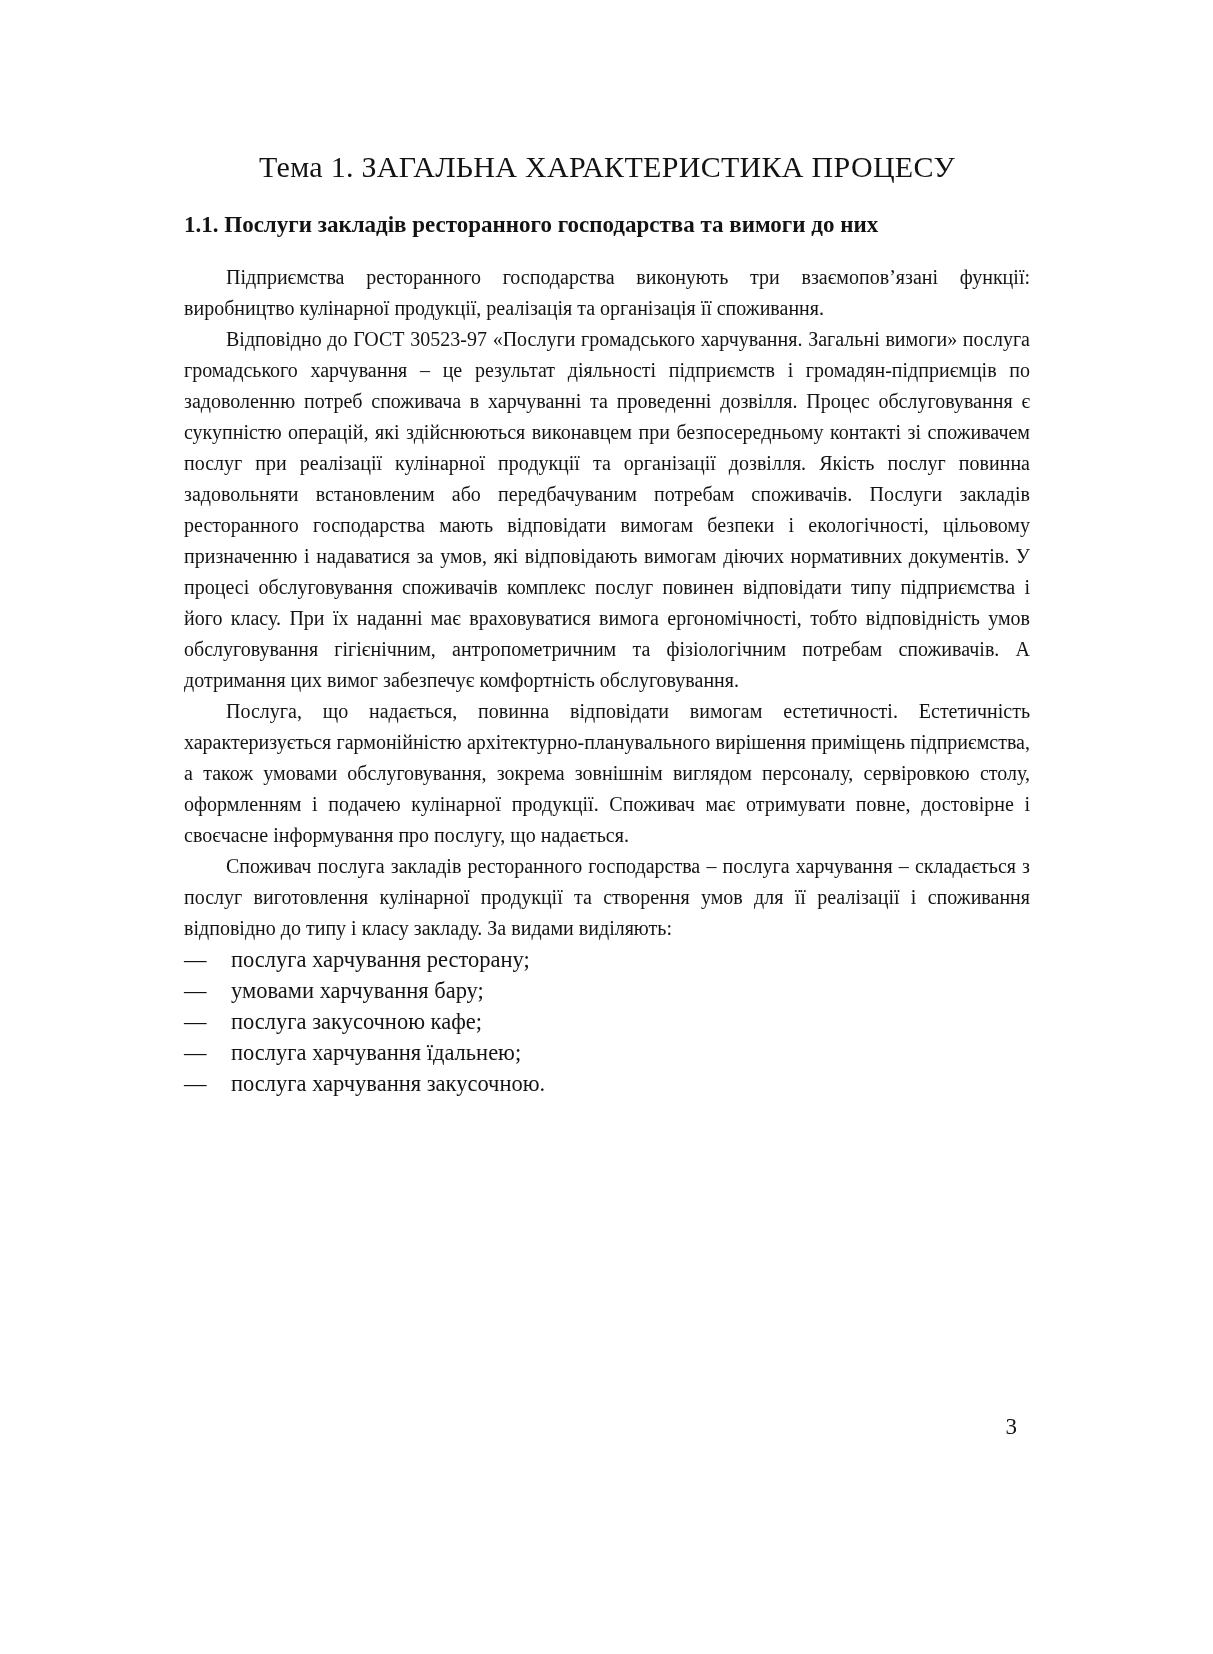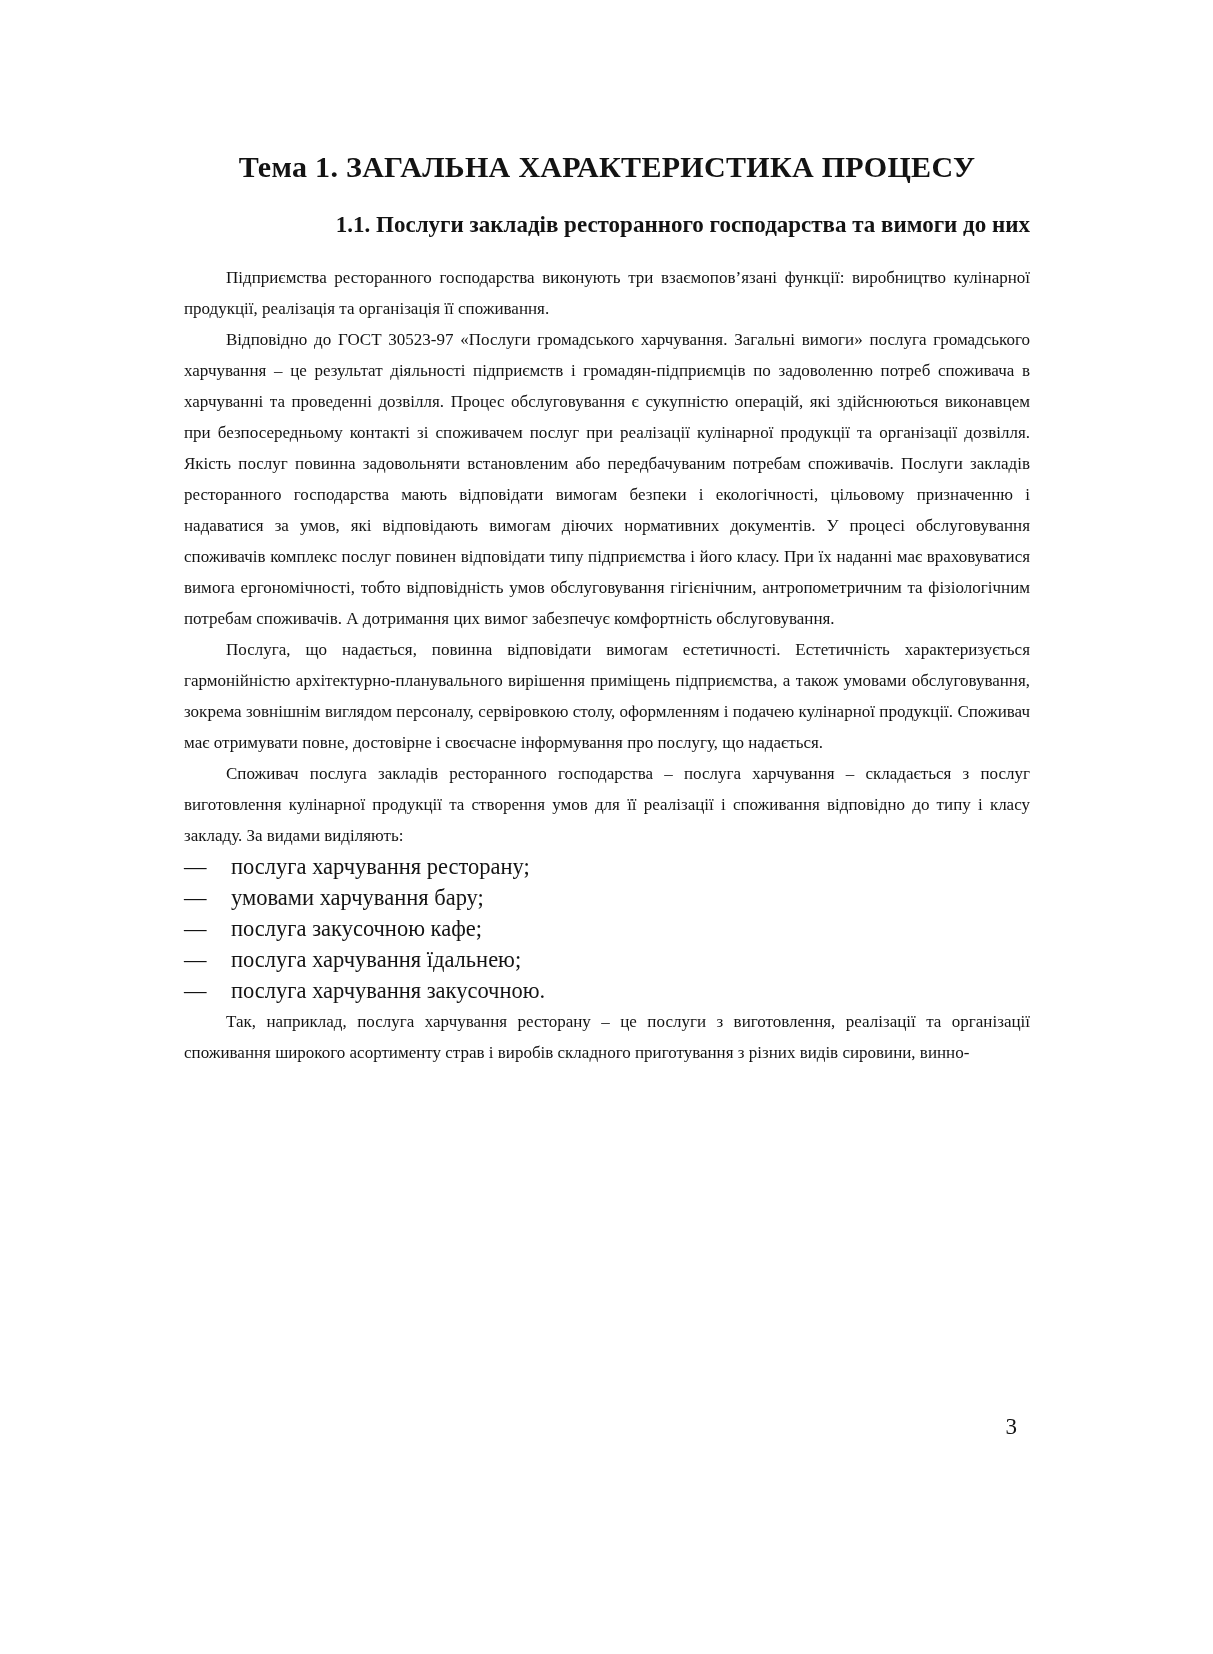--- a/index.html
+++ b/index.html
@@ -15,36 +15,36 @@
     overflow: hidden;
   }
   .inner {
     position: absolute;
     left: 184px;
     right: 183px;
     top: 143px;
   }
   .title {
     font-size: 30px;
-    font-weight: bold;
+    font-weight: normal;
     text-align: center;
     line-height: 47px;
     margin: 0 0 20px 0;
     letter-spacing: 0.3px;
   }
   .section {
     font-size: 23px;
     font-weight: bold;
-    text-align: right;
+    text-align: left;
     margin: 0 0 22px 0;
     line-height: 30px;
   }
   .content p {
     margin: 0;
-    font-size: 17px;
+    font-size: 20px;
     line-height: 31px;
     text-align: justify;
     text-indent: 42px;
   }
   .content .it { }
   .content .li {
     font-size: 22.5px;
     line-height: 31px;
     position: relative;
     padding-left: 47px;
@@ -73,17 +73,16 @@
     <div class="content" id="content">
         <p><span>Підприємства ресторанного господарства виконують три взаємопов’язані функції: виробництво кулінарної продукції, реалізація та організація її споживання.</span></p>
         <p><span>Відповідно до ГОСТ 30523-97 «Послуги громадського харчування. Загальні вимоги» </span><span class="it">послуга громадського харчування</span><span> – це результат діяльності підприємств і громадян-підприємців по задоволенню потреб споживача в харчуванні та проведенні дозвілля. </span><span class="it">Процес обслуговування</span><span> є сукупністю операцій, які здійснюються виконавцем при безпосередньому контакті зі споживачем послуг при реалізації кулінарної продукції та організації дозвілля. </span><span class="it">Якість послуг</span><span> повинна задовольняти встановленим або передбачуваним потребам споживачів. </span><span class="it">Послуги закладів ресторанного господарства мають відповідати</span><span> вимогам безпеки і екологічності, цільовому призначенню і надаватися за умов, які відповідають вимогам діючих нормативних документів. У процесі обслуговування споживачів комплекс послуг повинен відповідати типу підприємства і його класу. При їх наданні має враховуватися вимога ергономічності, тобто відповідність умов обслуговування гігієнічним, антропометричним та фізіологічним потребам споживачів. А дотримання цих вимог забезпечує комфортність обслуговування.</span></p>
         <p><span>Послуга, що надається, повинна відповідати вимогам естетичності. Естетичність характеризується гармонійністю архітектурно-планувального вирішення приміщень підприємства, а також умовами обслуговування, зокрема зовнішнім виглядом персоналу, сервіровкою столу, оформленням і подачею кулінарної продукції. Споживач має отримувати повне, достовірне і своєчасне інформування про послугу, що надається.</span></p>
         <p><span>Споживач послуга закладів ресторанного господарства – </span><span class="it">послуга харчування</span><span> – складається з послуг виготовлення кулінарної продукції та створення умов для її реалізації і споживання відповідно до типу і класу закладу. За видами виділяють:</span></p>
         <div class="li"><span class="dash">—</span><span>послуга харчування ресторану;</span></div>
         <div class="li"><span class="dash">—</span><span>умовами харчування бару;</span></div>
         <div class="li"><span class="dash">—</span><span>послуга закусочною кафе;</span></div>
         <div class="li"><span class="dash">—</span><span>послуга харчування їдальнею;</span></div>
         <div class="li"><span class="dash">—</span><span>послуга харчування закусочною.</span></div>
-        <p><span>Так, наприклад, послуга харчування ресторану – це послуги з виготовлення, реалізації та організації споживання широкого асортименту страв і виробів складного приготування з різних видів сировини, винно-</span></p>
       </div>
   </div>
   <div class="page-number">3</div>
 </div>
 
 </body></html>

